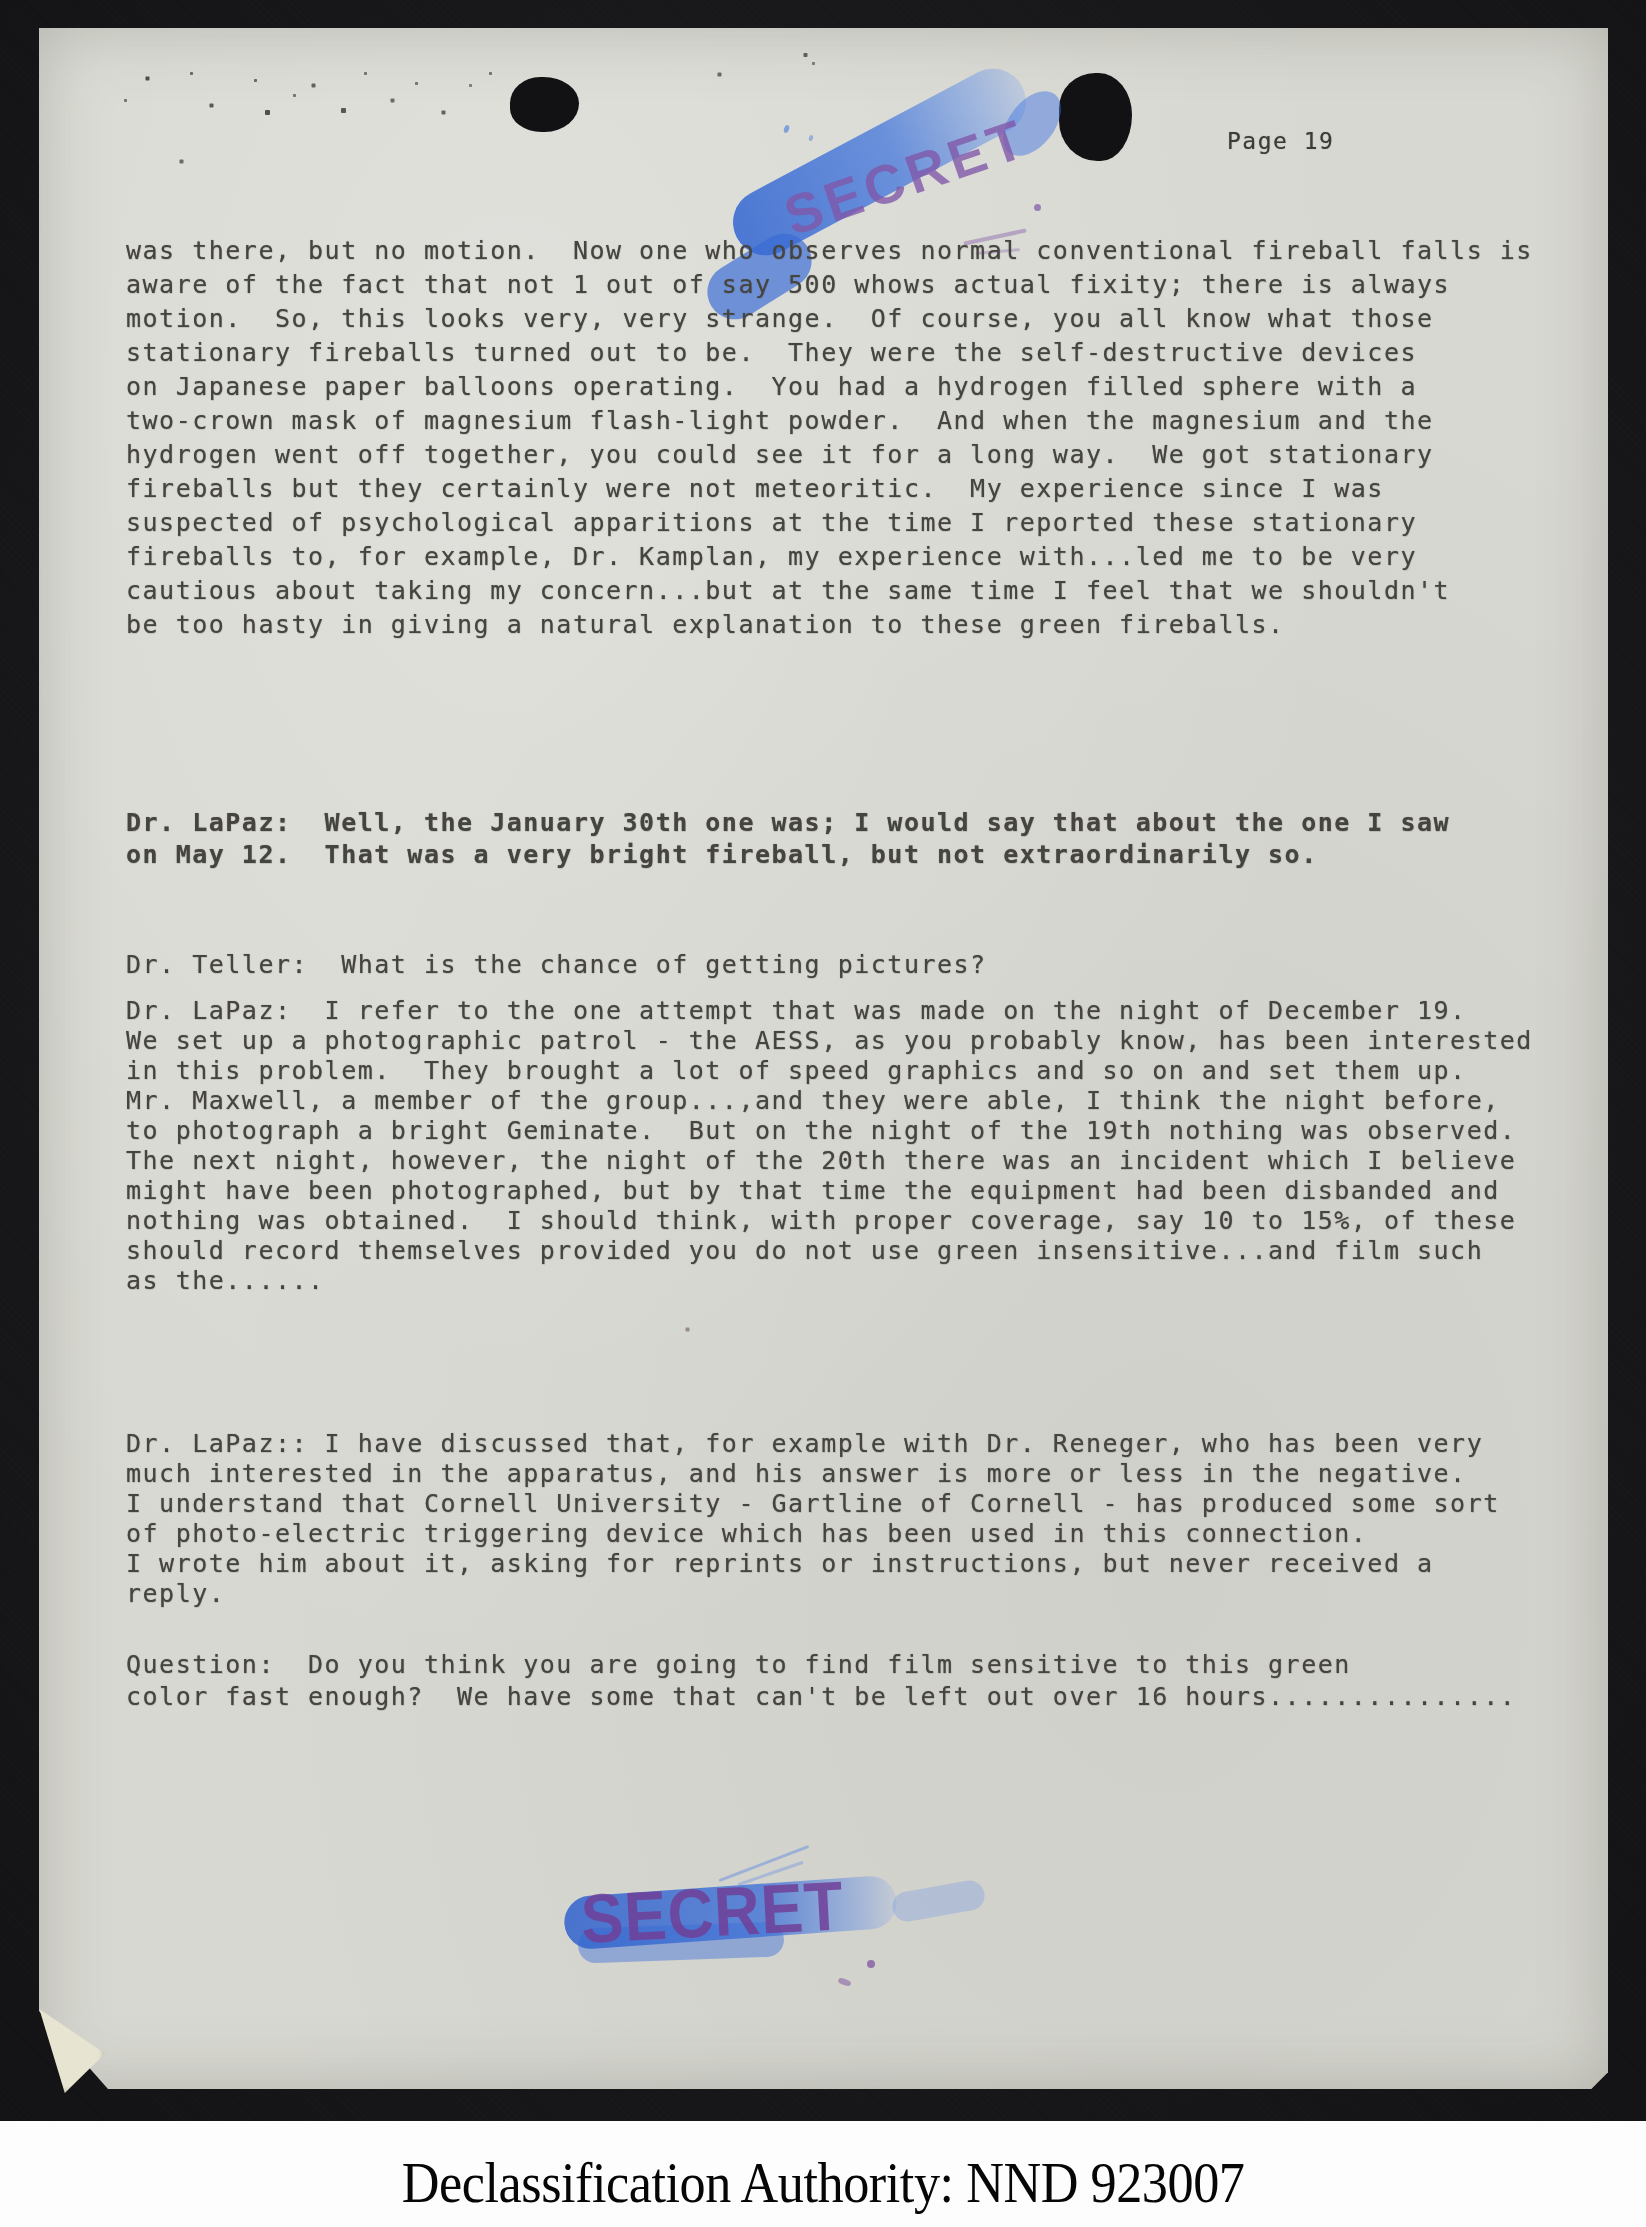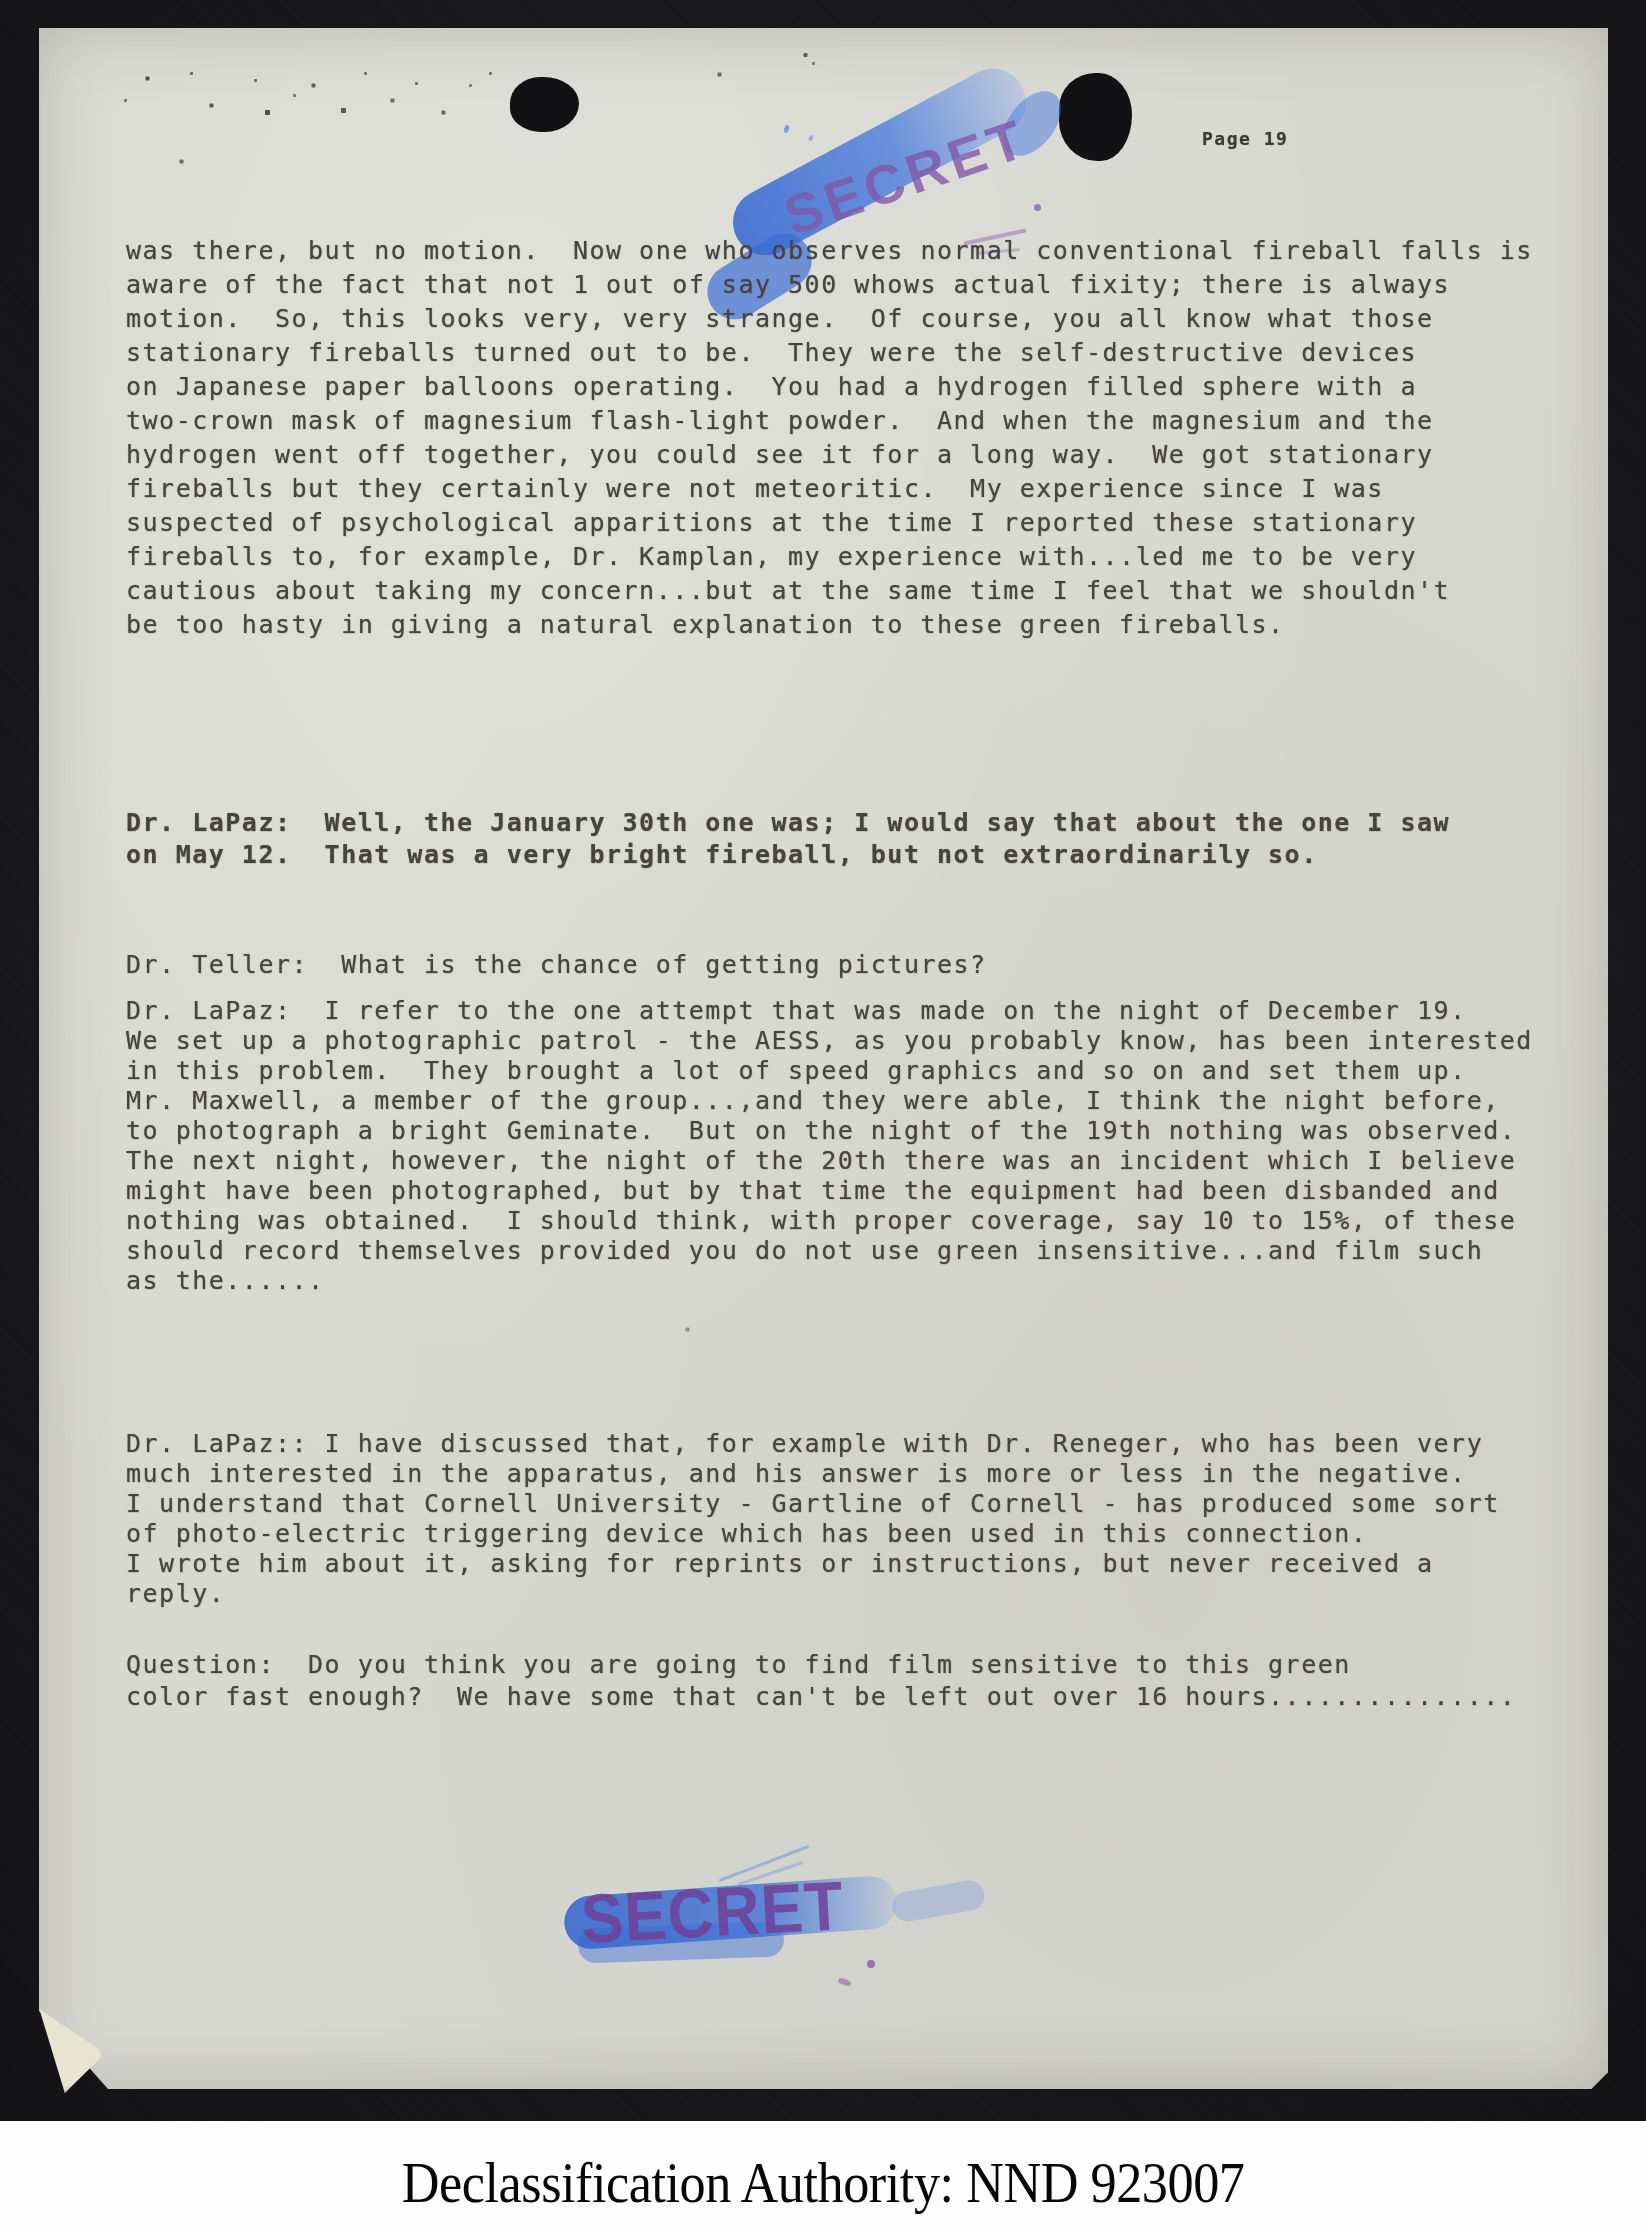--- a/index.html
+++ b/index.html
@@ -50,22 +50,22 @@
       680px 46px 0 1.5px rgba(32,32,28,.6), 766px 26.5px 0 1.5px rgba(32,32,28,.65),
       774px 35px 0 1px rgba(32,32,28,.5), 648px 1301px 0 1.5px rgba(60,30,20,.4);
   }
   
   .content{position:absolute;left:0;top:0;width:100%;height:100%;}
   .para{position:absolute;left:87px;white-space:pre;
     font-size:25px;letter-spacing:1.5px;color:#45443e;
     text-shadow:0 0 1px rgba(69,68,62,0.5), 0.5px 0.5px 0 rgba(69,68,62,0.12);
   }
   .tline{white-space:pre;}
-  .page-number{position:absolute;left:1163px;top:100px;font-size:18px;letter-spacing:1.5px;color:#3c3b36;
-    text-shadow:0 0 1px rgba(60,59,54,0.5);font-weight:bold;}
+  .page-number{position:absolute;left:1188px;top:100px;font-size:23px;letter-spacing:1.5px;color:#3c3b36;
+    text-shadow:0 0 1px rgba(60,59,54,0.5);}
   
   .stamp{position:absolute;}
   .stamp-top{left:652px;top:59px;width:402px;height:265px;}
   .st-swath{position:absolute;left:27px;top:42px;width:323px;height:66px;border-radius:34px;
     transform:rotate(-28deg);
     background:linear-gradient(95deg, rgba(55,105,210,.88), rgba(62,115,220,.72) 55%, rgba(92,140,230,.5) 82%, rgba(125,162,238,.28));}
   .st-hook{position:absolute;left:304px;top:13.7px;width:74px;height:45px;border-radius:50%;
     transform:rotate(-52deg);background:rgba(72,122,225,.5);}
   .st-blob{position:absolute;left:12.3px;top:162px;width:113px;height:55px;border-radius:29px;
     transform:rotate(-32deg);background:rgba(58,108,212,.68);}

